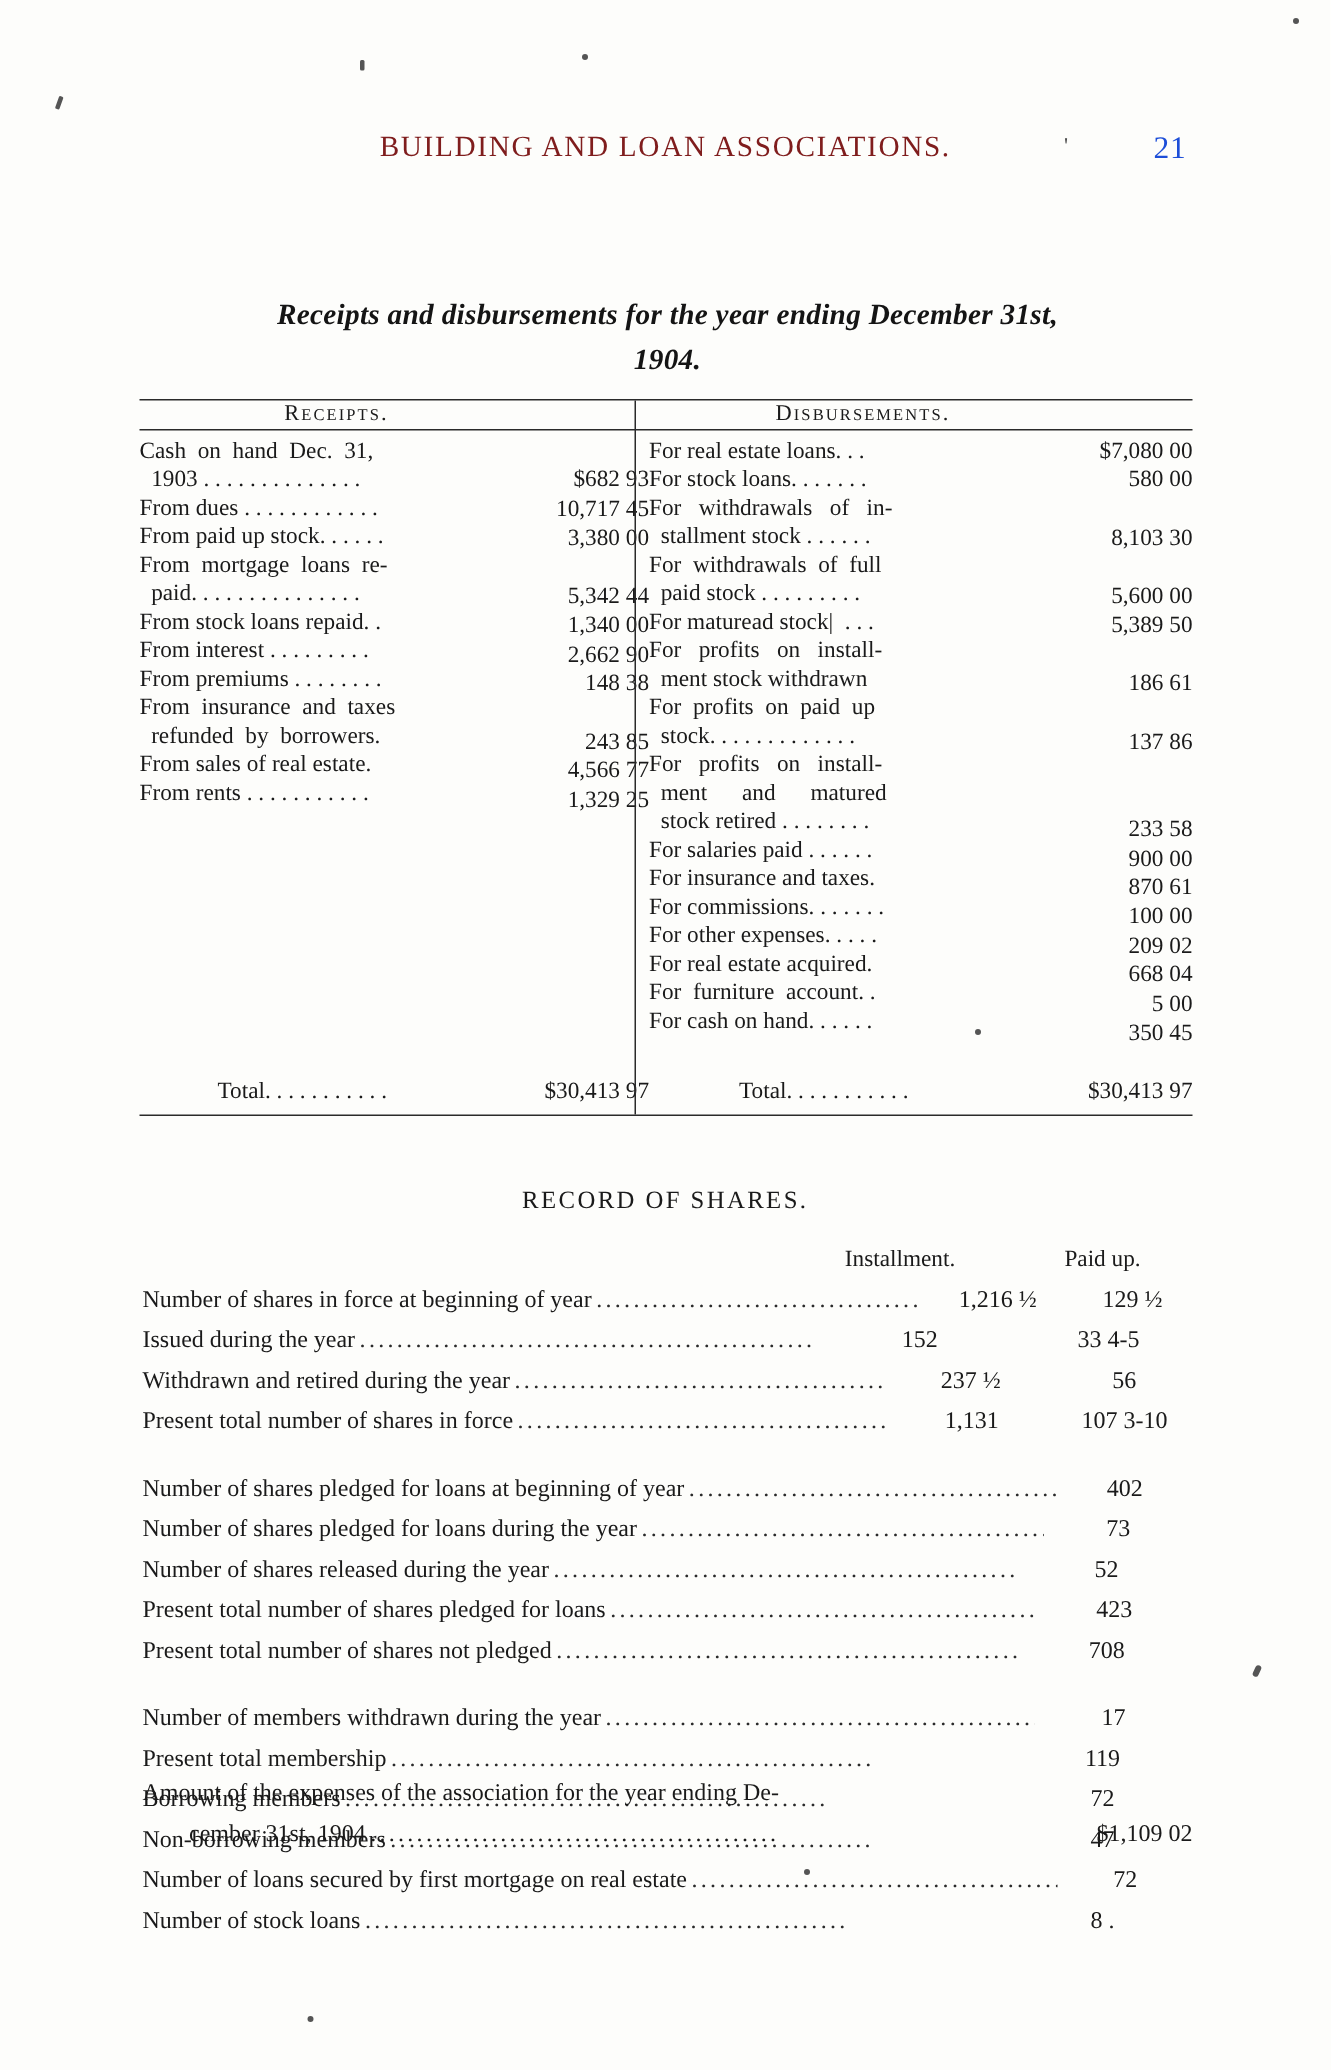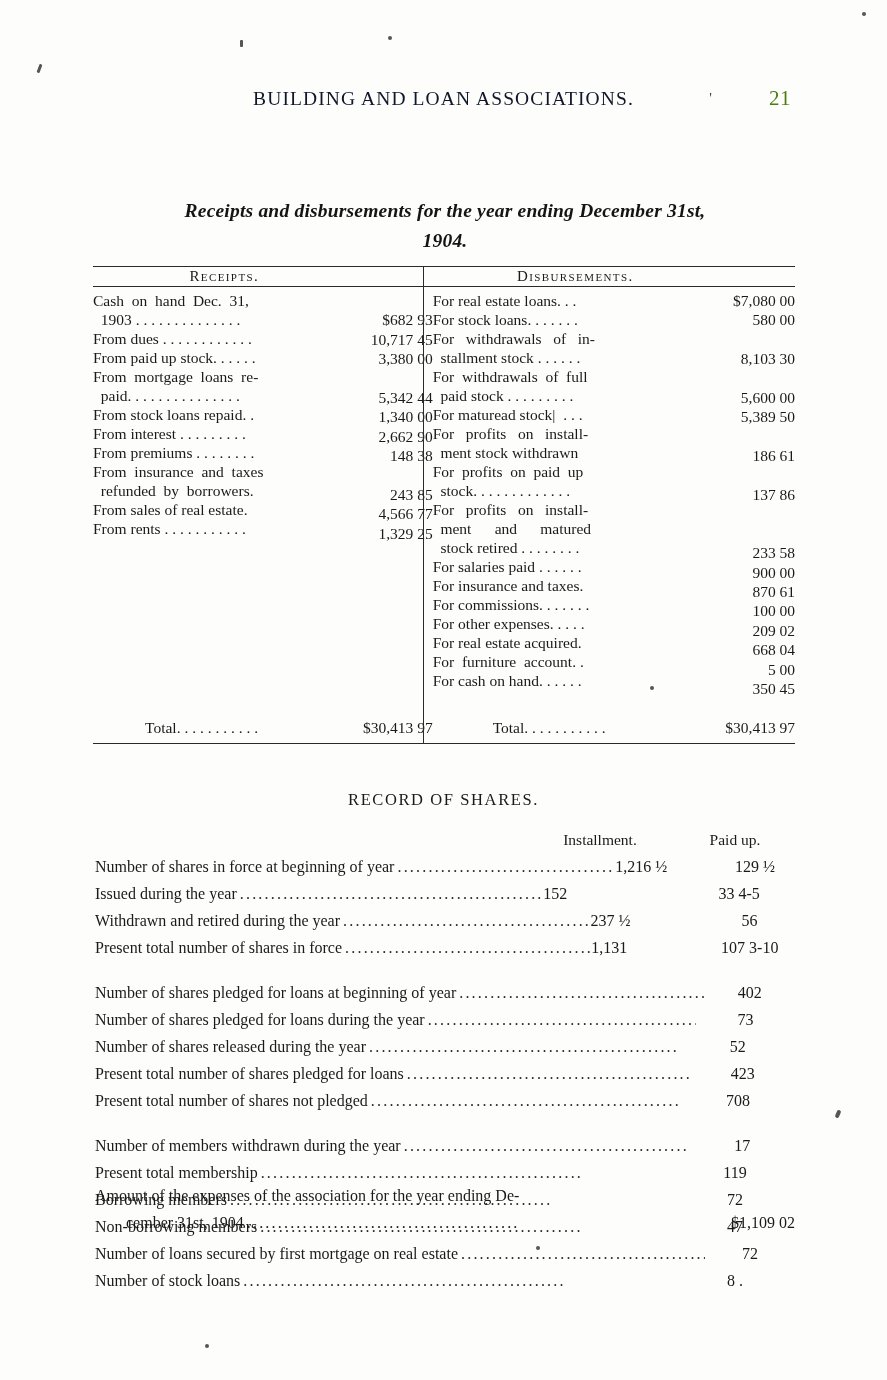--- a/index.html
+++ b/index.html
@@ -21,28 +21,28 @@
     position: absolute;
     top: 88px;
     left: 0;
     width: 887px;
     text-align: center;
   }
   .running-head .title {
     font-family: "Liberation Serif", serif;
     font-size: 19.5px;
     letter-spacing: 1.1px;
-    color: #0f172a;
+    color: #7f1d1d;
   }
   .page-number {
     position: absolute;
     top: 86px;
     right: 96px;
     font-size: 21px;
-    color: #4d7c0f;
+    color: #1d4ed8;
     letter-spacing: 0.5px;
   }
   .head-dot {
     position: absolute;
     top: 90px;
     right: 175px;
     font-size: 15px;
     color: #444;
   }
 
@@ -173,21 +173,21 @@
     white-space: pre;
   }
   .srow .leader {
     flex: 1 1 auto;
     overflow: hidden;
     white-space: nowrap;
     letter-spacing: 2.2px;
     color: #2a2a2a;
     padding: 0 3px;
   }
-  .srow .v1 { width: 150px; text-align: left; white-space: pre; }
+  .srow .v1 { width: 150px; text-align: center; white-space: pre; }
   .srow .v2 { width: 120px; text-align: center; white-space: pre; }
   .srow .v-single { width: 120px; text-align: center; white-space: pre; }
   .gap { height: 18px; }
   .expenses {
     position: absolute;
     top: 1182px;
     left: 95px;
     width: 700px;
     font-size: 16px;
     line-height: 27px;

